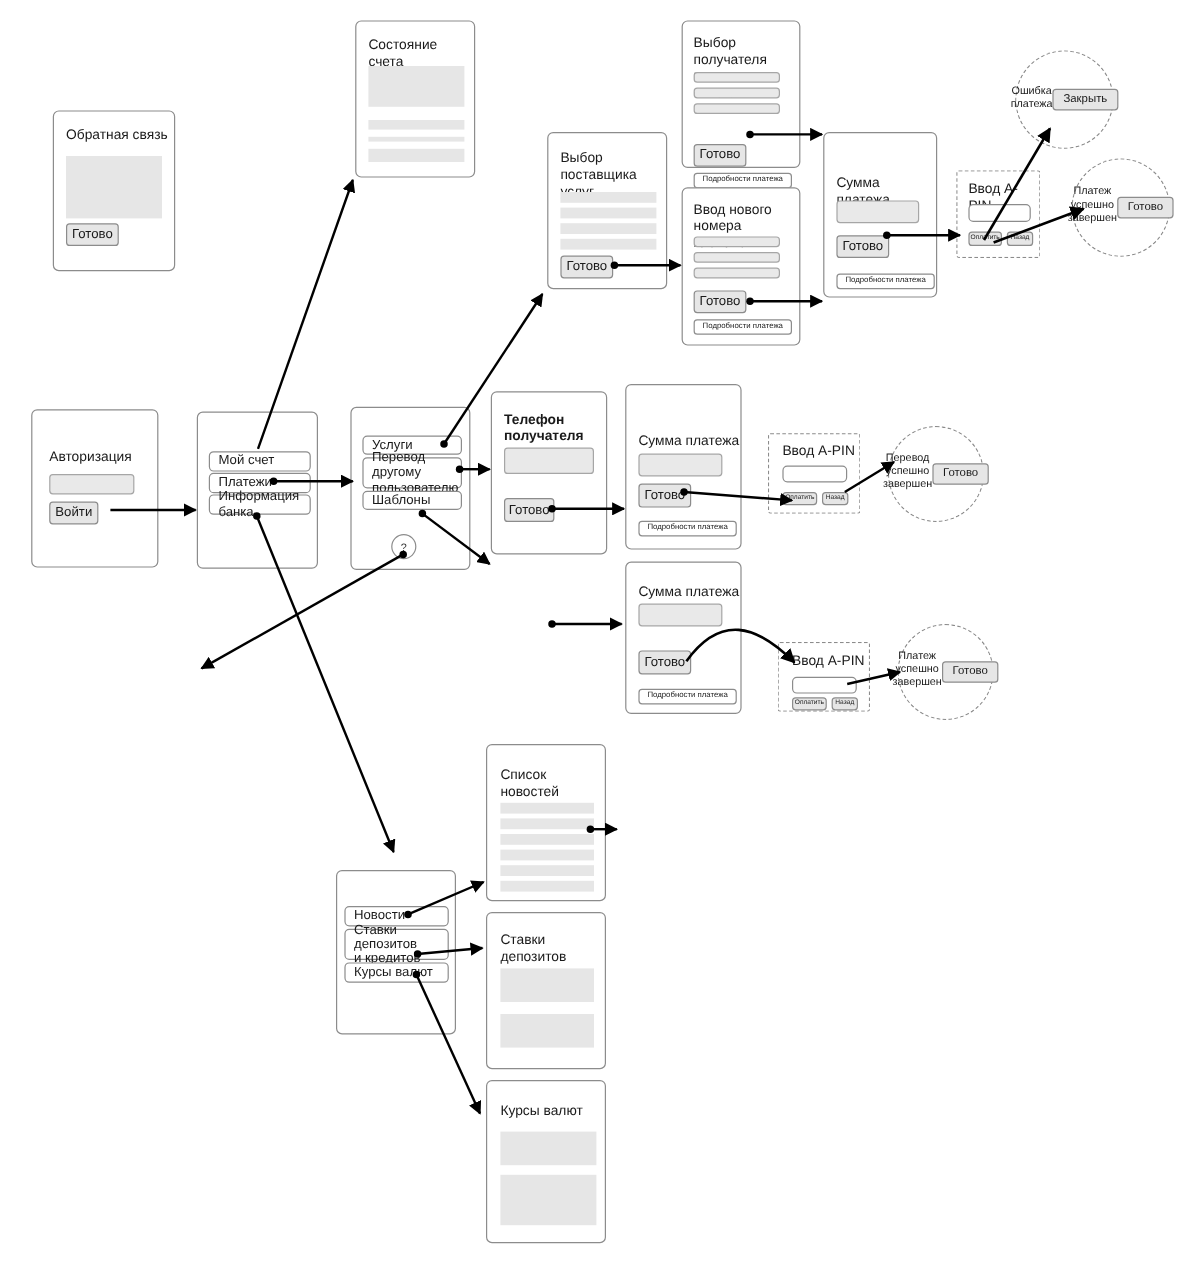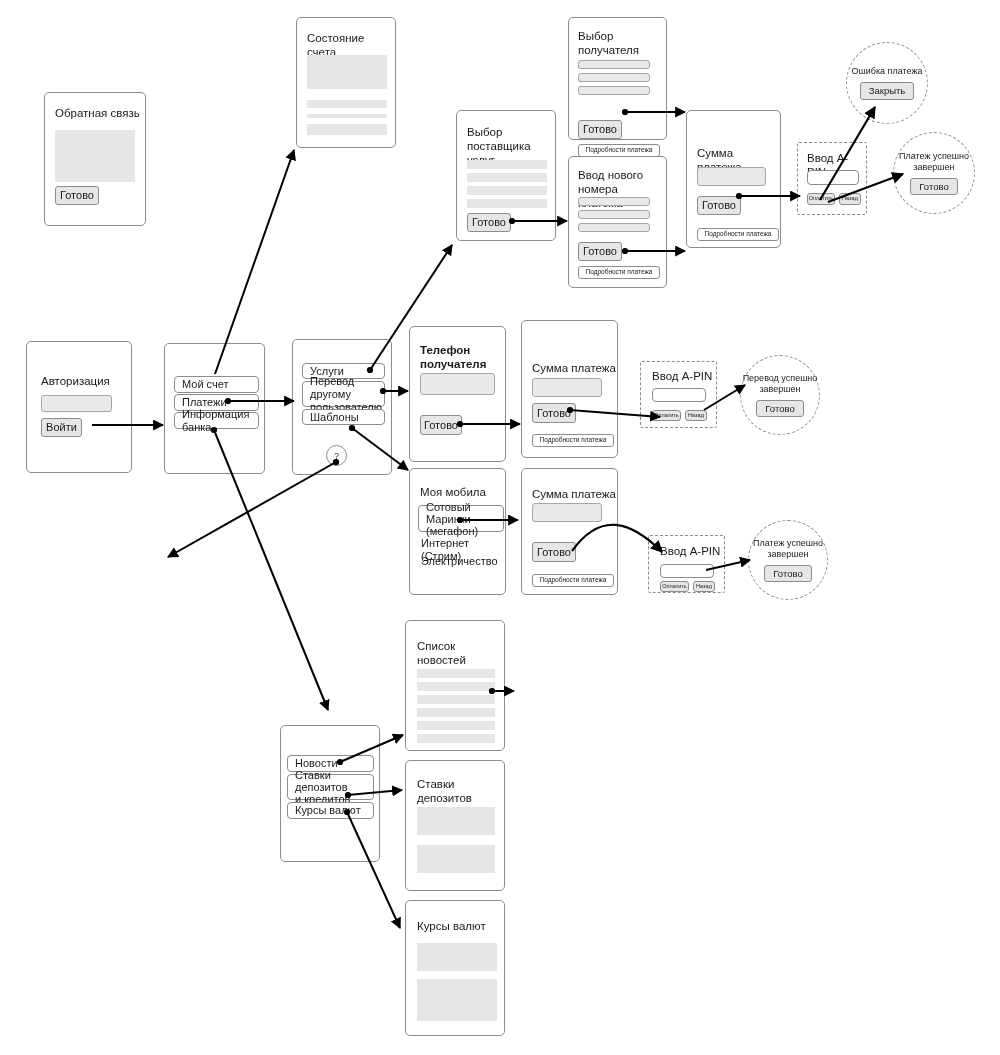--- a/index.html
+++ b/index.html
@@ -29,21 +29,21 @@
     border-radius: 2px;
   }
   .bubble {
     position: absolute;
     box-sizing: border-box;
     background: #ffffff;
     border: 1px dashed #8c8c8c;
     border-radius: 50%;
     z-index: 3;
     display: flex;
-    flex-direction: column;
+    flex-direction: row;
     align-items: center;
     justify-content: center;
     text-align: center;
   }
   .title {
     position: absolute;
     font-size: 11.5px;
     line-height: 14px;
     color: #1a1a1a;
     white-space: pre-line;
@@ -326,27 +326,20 @@
     <div class="btn small" style="left:11px; top:48px; width:29px; height:11px;">Оплатить</div>
     <div class="btn small" style="left:44px; top:48px; width:22px; height:11px;">Назад</div>
   </div>
 
   <div class="bubble" style="left:740px; top:355px; width:80px; height:80px;">
     <div class="btitle">Перевод успешно
 завершен</div>
     <div class="btn bubblebtn">Готово</div>
   </div>
 
-  <div class="screen" style="left:409px; top:468px; width:97px; height:127px;">
-    <div class="title" style="left:10px; top:16px;">Моя мобила</div>
-    <div class="menuitem" style="left:8px; top:36px; width:86px; height:27px; line-height:12px;">Сотовый Маринки
-(мегафон)</div>
-    <div class="plainitem" style="left:11px; top:68px;">Интернет (Стрим)</div>
-    <div class="plainitem" style="left:11px; top:86px;">Электричество</div>
-  </div>
 
   <div class="screen" style="left:521px; top:468px; width:97px; height:127px;">
     <div class="title" style="left:10px; top:18px;">Сумма платежа</div>
     <div class="field" style="left:10px; top:34px; width:70px; height:19px;"></div>
     <div class="btn" style="left:10px; top:73px; width:44px; height:20px;">Готово</div>
     <div class="btn ghost" style="left:10px; top:105px; width:82px; height:13px;">Подробности платежа</div>
   </div>
 
   <div class="screen dashed" style="left:648px; top:535px; width:77px; height:58px;">
     <div class="title" style="left:11px; top:8px;">Ввод A-PIN</div>

